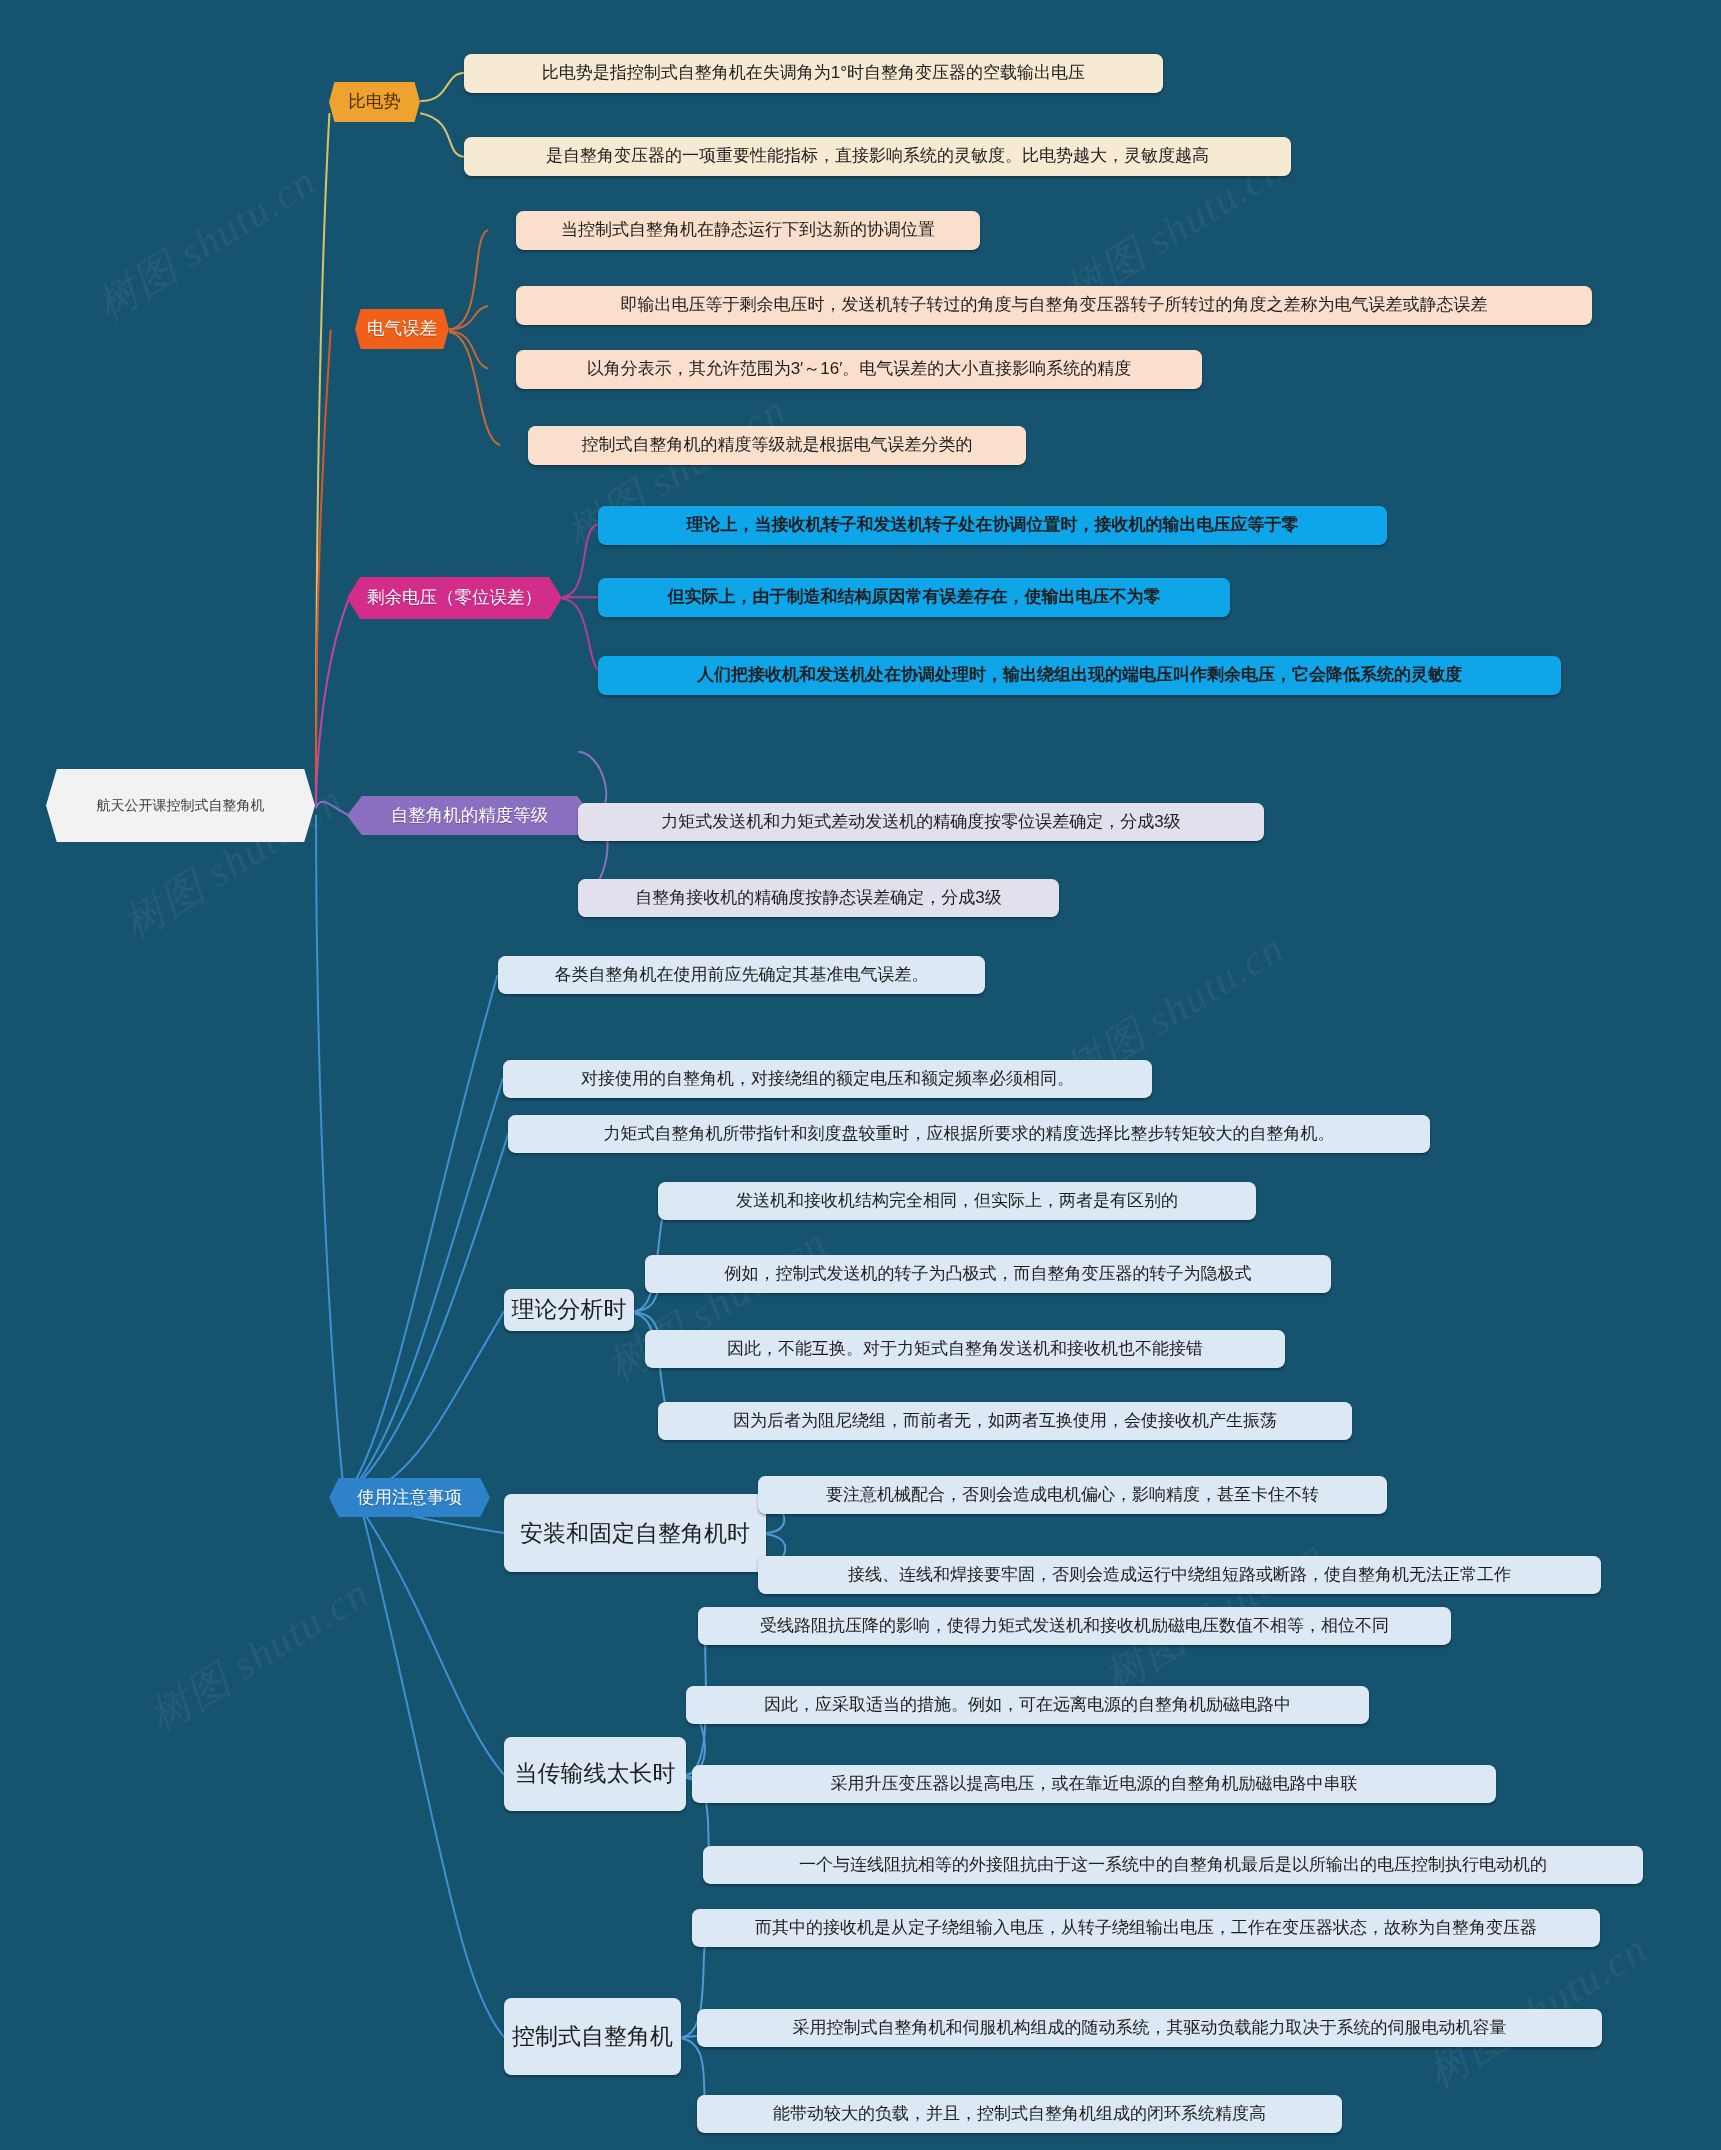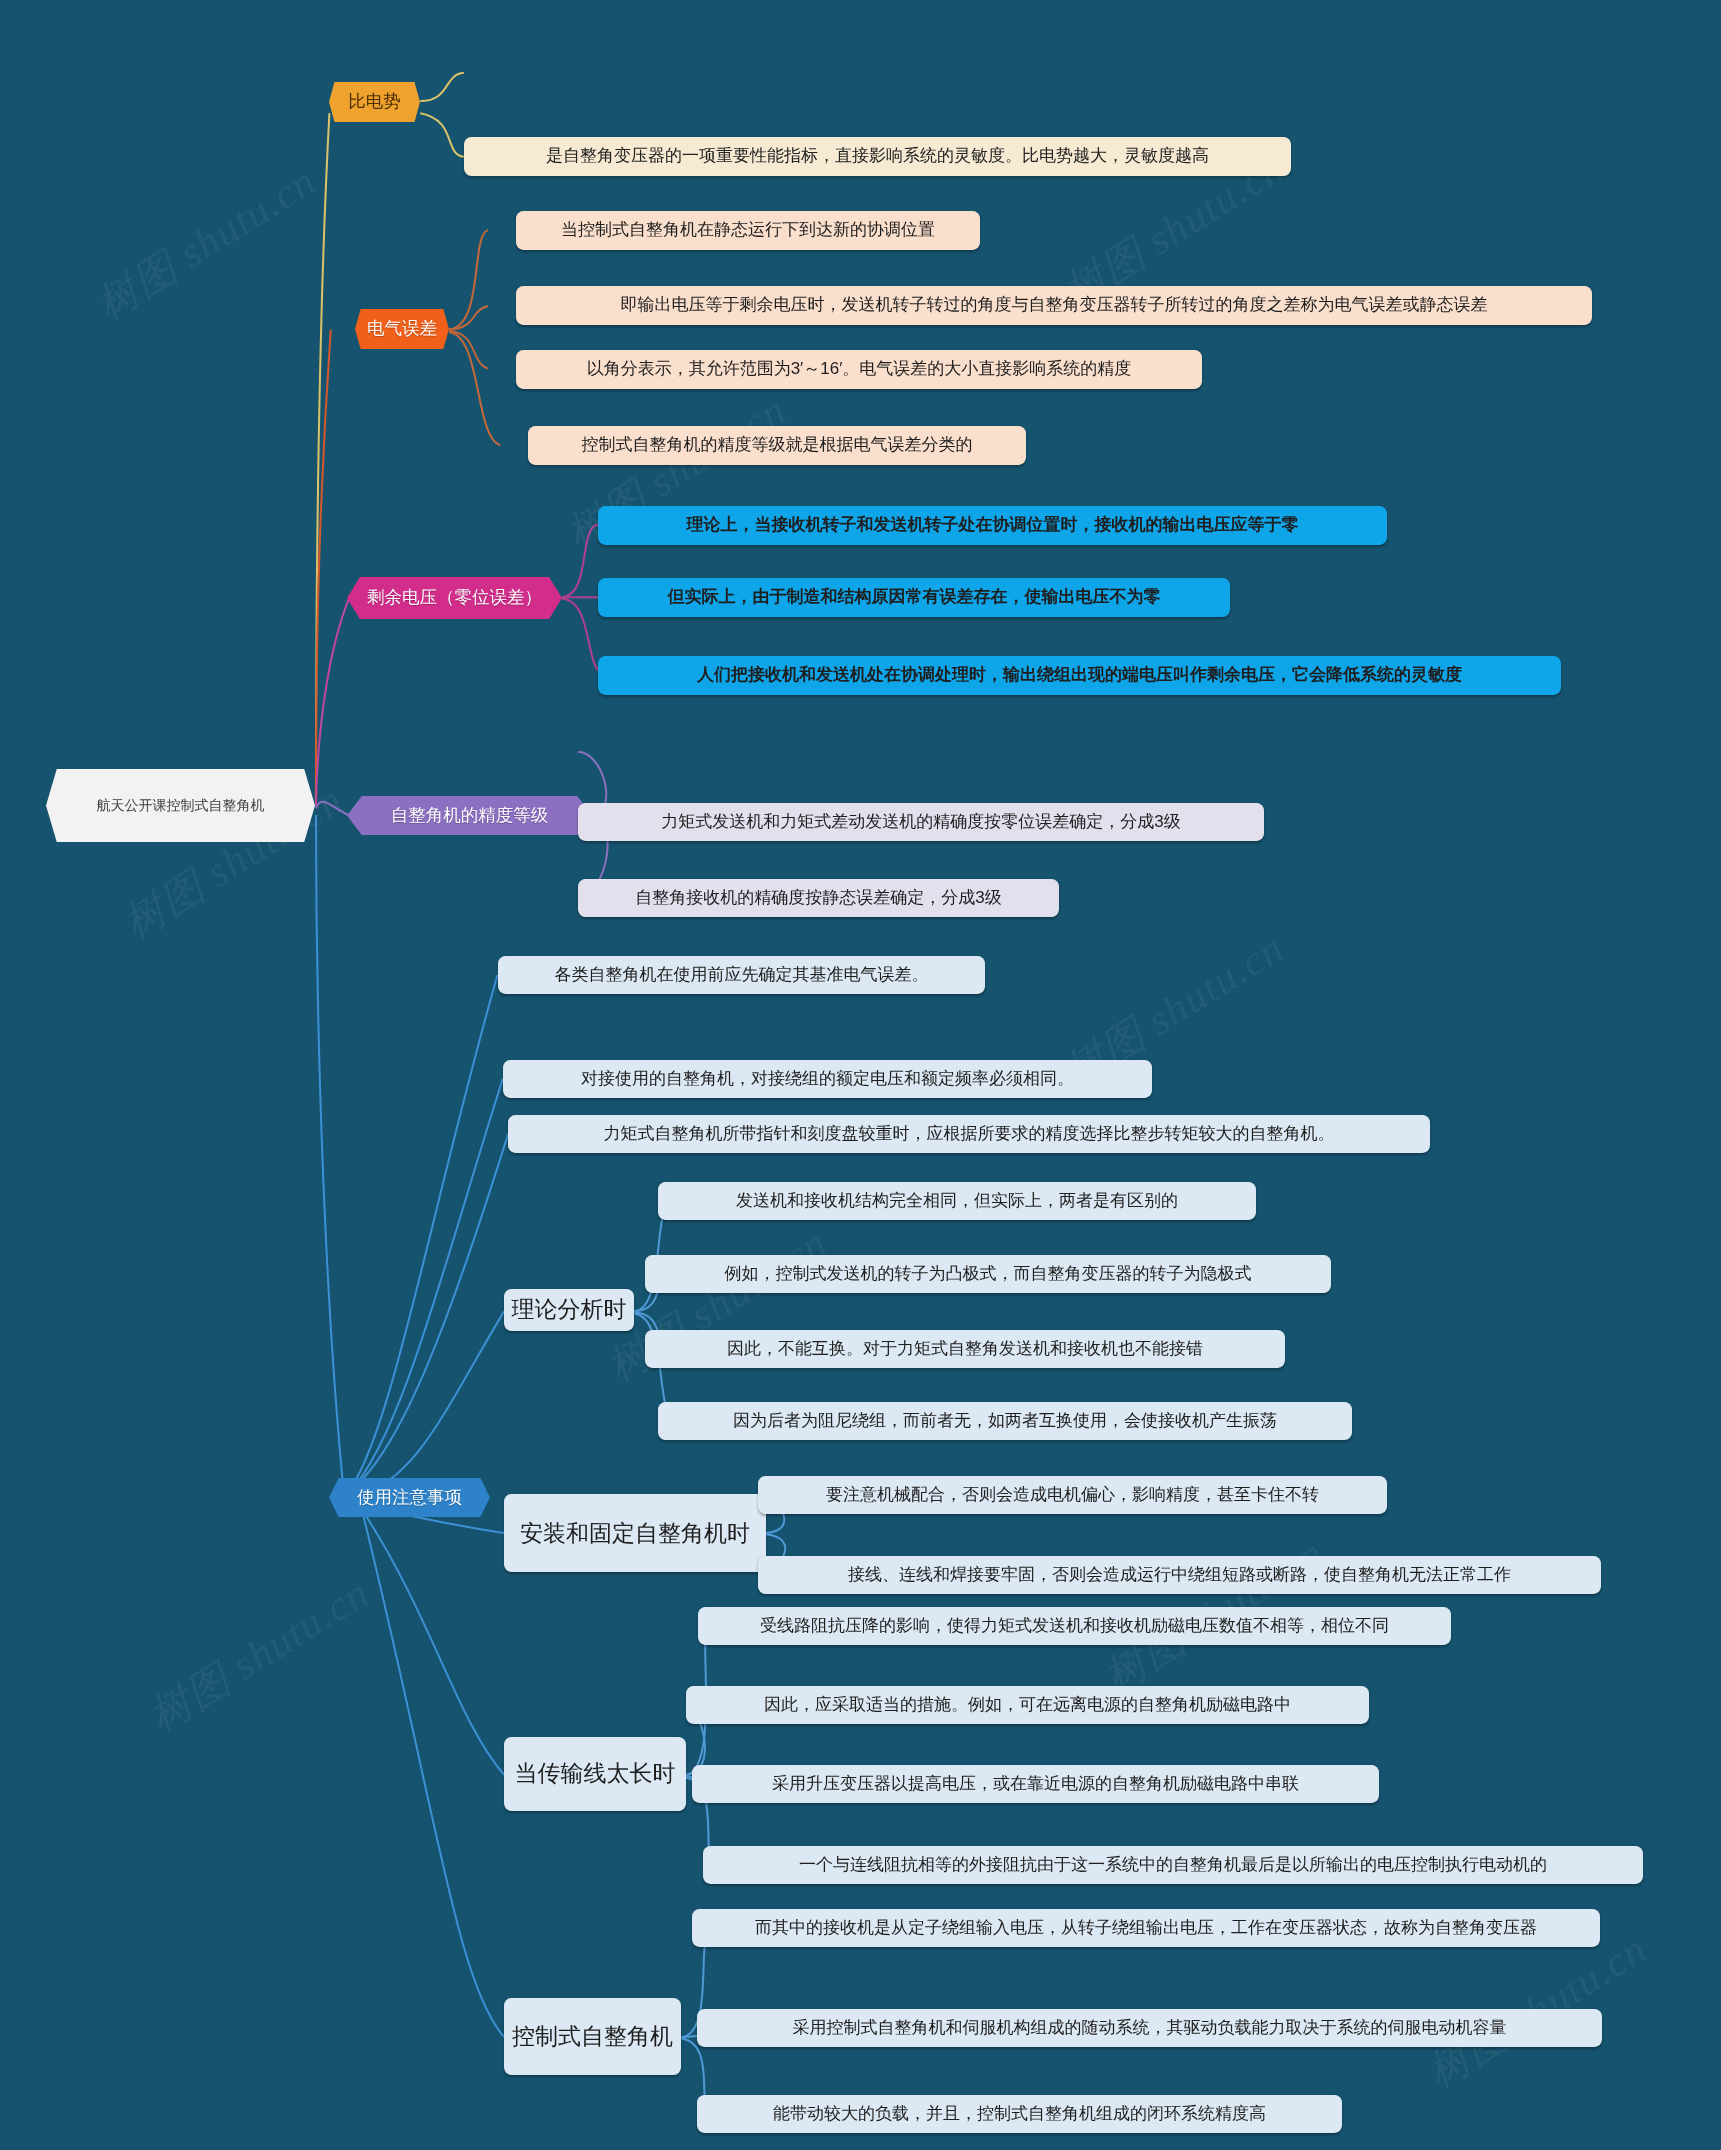--- a/index.html
+++ b/index.html
@@ -155,20 +155,23 @@
     </g>
   </svg>
 
   <div class="node root" style="left:46px; top:769px; width:269px; height:73px;">
     <span>航天公开课控制式自整角机</span>
   </div>
 
   <div class="node lvl1 orange" style="left:329px; top:82px; width:91px; height:40px;">
     <span>比电势</span>
   </div>
+  <div class="node leaf cream" style="left:464px; top:54px; width:699px; height:39px;">
+    <span>比电势是指控制式自整角机在失调角为1°时自整角变压器的空载输出电压</span>
+  </div>
   <div class="node leaf cream" style="left:464px; top:137px; width:827px; height:39px;">
     <span>是自整角变压器的一项重要性能指标，直接影响系统的灵敏度。比电势越大，灵敏度越高</span>
   </div>
 
   <div class="node lvl1 red" style="left:355px; top:309px; width:94px; height:40px;">
     <span>电气误差</span>
   </div>
   <div class="node leaf peach" style="left:488px; top:211px; width:464px; height:39px;">
     <span>当控制式自整角机在静态运行下到达新的协调位置</span>
   </div>
@@ -247,21 +250,21 @@
 
   <div class="node mid" style="left:504px; top:1737px; width:182px; height:74px;">
     <span>当传输线太长时</span>
   </div>
   <div class="node leaf ice" style="left:698px; top:1607px; width:753px; height:38px;">
     <span>受线路阻抗压降的影响，使得力矩式发送机和接收机励磁电压数值不相等，相位不同</span>
   </div>
   <div class="node leaf ice" style="left:686px; top:1686px; width:683px; height:38px;">
     <span>因此，应采取适当的措施。例如，可在远离电源的自整角机励磁电路中</span>
   </div>
-  <div class="node leaf ice" style="left:692px; top:1765px; width:687px; height:38px;">
+  <div class="node leaf ice" style="left:692px; top:1765px; width:804px; height:38px;">
     <span>采用升压变压器以提高电压，或在靠近电源的自整角机励磁电路中串联</span>
   </div>
   <div class="node leaf ice" style="left:703px; top:1846px; width:940px; height:38px;">
     <span>一个与连线阻抗相等的外接阻抗由于这一系统中的自整角机最后是以所输出的电压控制执行电动机的</span>
   </div>
 
   <div class="node mid" style="left:504px; top:1998px; width:177px; height:77px;">
     <span>控制式自整角机</span>
   </div>
   <div class="node leaf ice" style="left:692px; top:1909px; width:908px; height:38px;">

